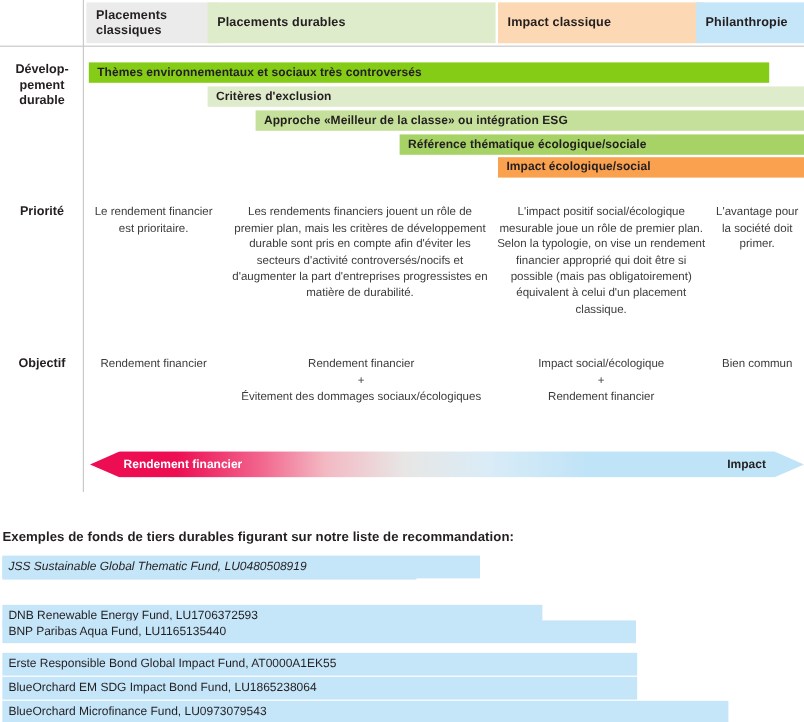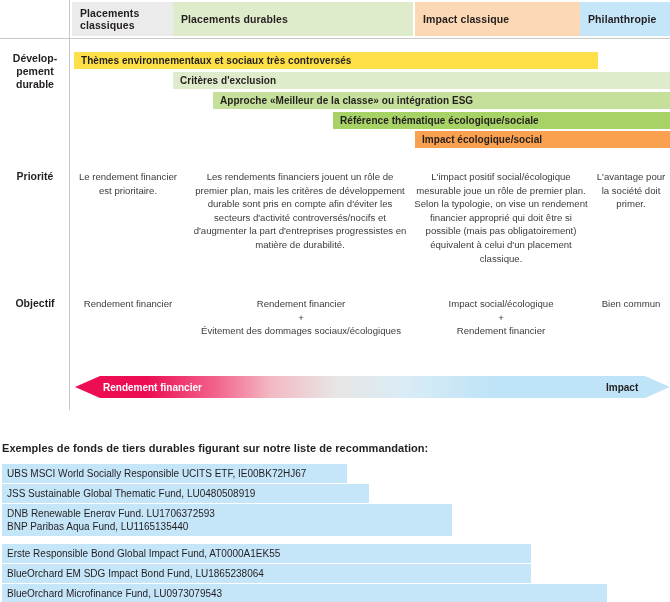--- a/index.html
+++ b/index.html
@@ -169,21 +169,21 @@
     <span>Impact classique</span>
   </div>
   <div class="cat" id="cat-3" style="left: 580px; width: 102px; background: rgb(197, 229, 248);">
     <span>Philanthropie</span>
   </div>
 
   <div class="row-label" id="label-sustainability" style="top: 52px; white-space: pre-line;">Dévelop-
 pement
 durable</div>
 
-  <div class="sbar" id="bar-0" style="left: 74px; width: 524px; top: 52px; background: #fde047;">
+  <div class="sbar" id="bar-0" style="left: 74px; width: 567px; top: 52px; background: #84cc16;">
     <span>Thèmes environnementaux et sociaux très controversés</span>
   </div>
   <div class="sbar" id="bar-1" style="left: 173px; width: 497px; top: 72px; background: rgb(223, 236, 203);">
     <span>Critères d'exclusion</span>
   </div>
   <div class="sbar" id="bar-2" style="left: 213px; width: 457px; top: 92px; background: rgb(197, 224, 154);">
     <span>Approche «Meilleur de la classe» ou intégration ESG</span>
   </div>
   <div class="sbar" id="bar-3" style="left: 285px; width: 385px; top: 112px; background: rgb(166, 210, 102); margin-left: 48px;">
     <span>Référence thématique écologique/sociale</span>
@@ -215,27 +215,27 @@
     <div class="arrow-label white" id="arr-0" style="left: 28px;">Rendement financier</div>
     <div class="arrow-label" id="arr-2" style="left: 531px;">Impact</div>
   </div>
 </div>
 
 <div id="funds-title">Exemples de fonds de tiers durables figurant sur notre liste de recommandation:</div>
 
 <div class="fund-row" id="fund-0" style="width: 345px; top: 464px;">
   <span>UBS MSCI World Socially Responsible UCITS ETF, IE00BK72HJ67</span>
 </div>
-<div class="fund-row" id="fund-1" style="width: 367px; top: 484px;">
+<div class="fund-row" id="fund-1" style="width: 398px; top: 463px; font-style: italic;">
   <span>JSS Sustainable Global Thematic Fund, LU0480508919</span>
 </div>
 <div class="fund-row" id="fund-2" style="width: 450px; top: 504px;">
   <span>DNB Renewable Energy Fund, LU1706372593</span>
 </div>
-<div class="fund-row" id="fund-3" style="width: 450px; top: 517px;">
+<div class="fund-row" id="fund-3" style="width: 528px; top: 517px;">
   <span>BNP Paribas Aqua Fund, LU1165135440</span>
 </div>
 <div class="fund-row" id="fund-4" style="width: 529px; top: 544px;">
   <span>Erste Responsible Bond Global Impact Fund, AT0000A1EK55</span>
 </div>
 <div class="fund-row" id="fund-5" style="width: 529px; top: 564px;">
   <span>BlueOrchard EM SDG Impact Bond Fund, LU1865238064</span>
 </div>
 <div class="fund-row" id="fund-6" style="width: 605px; top: 584px;">
   <span>BlueOrchard Microfinance Fund, LU0973079543</span>

